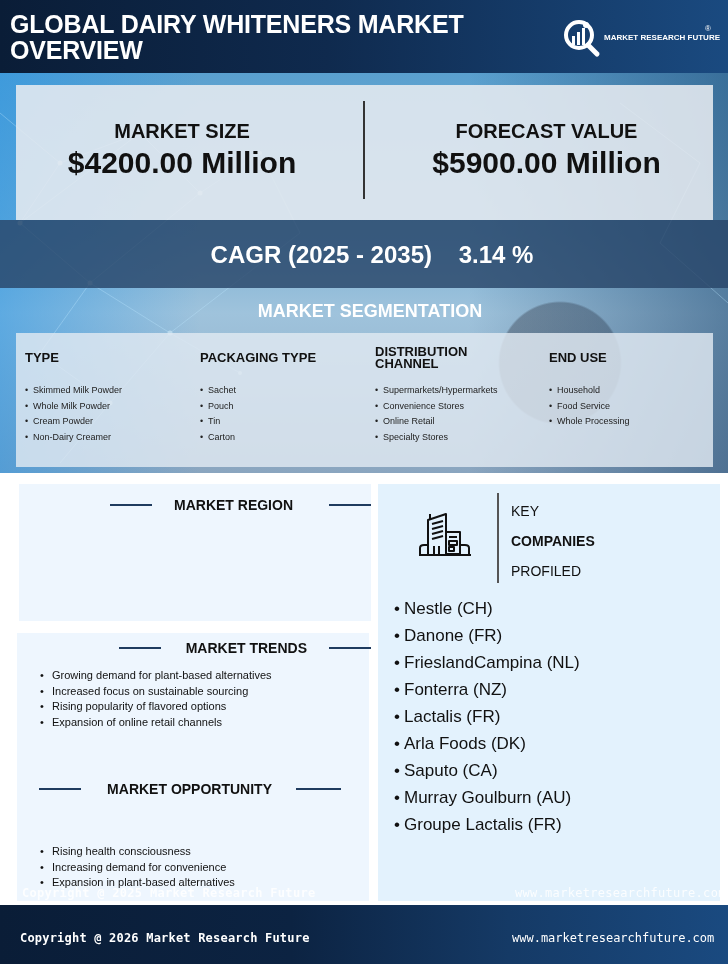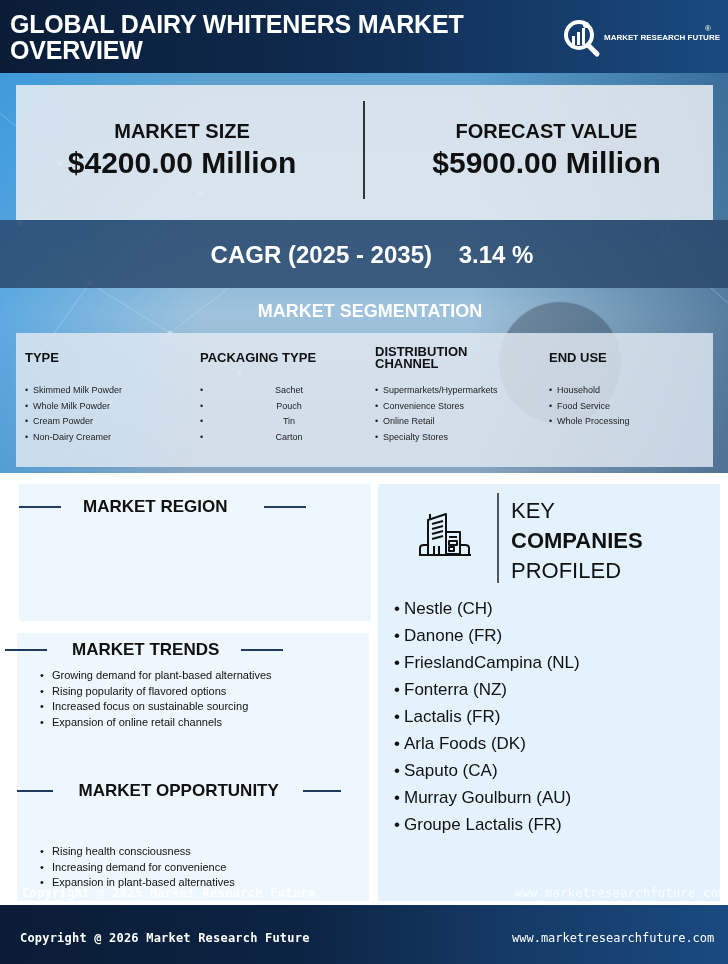--- a/index.html
+++ b/index.html
@@ -88,28 +88,28 @@
     }
     .seg-list li::before { content: "•"; position: absolute; left: 0; top: 0; font-size: 9px; }
 
     
     .card { position: absolute; background: #eef6fe; }
     .card.region { left: 19px; top: 484px; width: 352px; height: 137px; }
     .card.trends { left: 17px; top: 633px; width: 352px; height: 268px; }
     .card.companies { left: 378px; top: 484px; width: 342px; height: 417px; background: #e3f2fd; }
 
     .section-head {
-      position: absolute; display: flex; align-items: center; justify-content: flex-start;
-      font-weight: bold; font-size: 17px; color: #111; white-space: nowrap;
+      position: absolute; display: flex; align-items: center; justify-content: flex-end;
+      font-weight: bold; font-size: 14px; color: #111; white-space: nowrap;
     }
     .section-head .rule { display: inline-block; width: 42px; height: 2px; background: #1f3b5f; }
     .region-head { left: 19px; top: 497px; width: 352px; }
     .region-head .rule.l { margin-right: 22px; }
     .region-head .rule.r { margin-left: 36px; }
-    .trends-head { left: 5px; top: 640px; width: 352px; }
+    .trends-head { left: 19px; top: 640px; width: 352px; }
     .trends-head .rule.l { margin-right: 25px; }
     .trends-head .rule.r { margin-left: 22px; }
     .opp-head { left: 17px; top: 781px; width: 324px; }
     .opp-head .rule.l { margin-right: 26px; width: 42px; }
     .opp-head .rule.r { margin-left: 24px; width: 45px; }
 
     .bullets { position: absolute; list-style: none; }
     .bullets li {
       font-size: 11px; line-height: 15.5px; color: #111; padding-left: 12px; position: relative;
     }
@@ -122,21 +122,21 @@
       font-size: 12px; font-weight: bold; color: rgba(255,255,255,0.85); letter-spacing: 0.3px;
     }
     .watermark-right {
       position: absolute; left: 515px; top: 886px; font-family: "DejaVu Sans Mono", monospace;
       font-size: 12px; color: rgba(255,255,255,0.85); letter-spacing: 0.3px;
     }
 
     
     .kc-icon { position: absolute; left: 418px; top: 510px; width: 54px; height: 50px; }
     .kc-divider { position: absolute; left: 497px; top: 493px; width: 2px; height: 90px; background: #555; }
-    .kc-title { position: absolute; left: 511px; top: 496px; color: #111; font-size: 22px; line-height: 30px; }
+    .kc-title { position: absolute; left: 511px; top: 496px; color: #111; font-size: 14px; line-height: 30px; }
     .kc-title .bold { font-weight: bold; }
     .company-list { position: absolute; left: 394px; top: 602px; list-style: none; }
     .company-list li {
       font-size: 17px; color: #111; line-height: 13px; margin-bottom: 14px;
       padding-left: 10px; position: relative;
     }
     .company-list li::before { content: "•"; position: absolute; left: 0; top: 0; }
 
     
     .footer {
@@ -215,21 +215,21 @@
 
 <div class="seg-col" style="left:25px;">
   <div class="seg-head">TYPE</div>
   <ul class="seg-list">
     <li>Skimmed Milk Powder</li>
     <li>Whole Milk Powder</li>
     <li>Cream Powder</li>
     <li>Non-Dairy Creamer</li>
   </ul>
 </div>
-<div class="seg-col" style="left:200px;text-align:center;">
+<div class="seg-col" style="left:200px;">
   <div class="seg-head">PACKAGING TYPE</div>
   <ul class="seg-list">
     <li>Sachet</li>
     <li>Pouch</li>
     <li>Tin</li>
     <li>Carton</li>
   </ul>
 </div>
 <div class="seg-col" style="left:375px; width:130px;">
   <div class="seg-head">DISTRIBUTION CHANNEL</div>
@@ -257,22 +257,22 @@
 </div>
 
 <div class="card trends"></div>
 <div class="section-head trends-head">
   <span class="rule l"></span>
   <span>MARKET TRENDS</span>
   <span class="rule r"></span>
 </div>
 <ul class="bullets trends-list">
   <li>Growing demand for plant-based alternatives</li>
+  <li>Increased focus on sustainable sourcing</li>
   <li>Rising popularity of flavored options</li>
-  <li>Increased focus on sustainable sourcing</li>
   <li>Expansion of online retail channels</li>
 </ul>
 
 <div class="section-head opp-head">
   <span class="rule l"></span>
   <span>MARKET OPPORTUNITY</span>
   <span class="rule r"></span>
 </div>
 <ul class="bullets opp-list">
   <li>Rising health consciousness</li>

